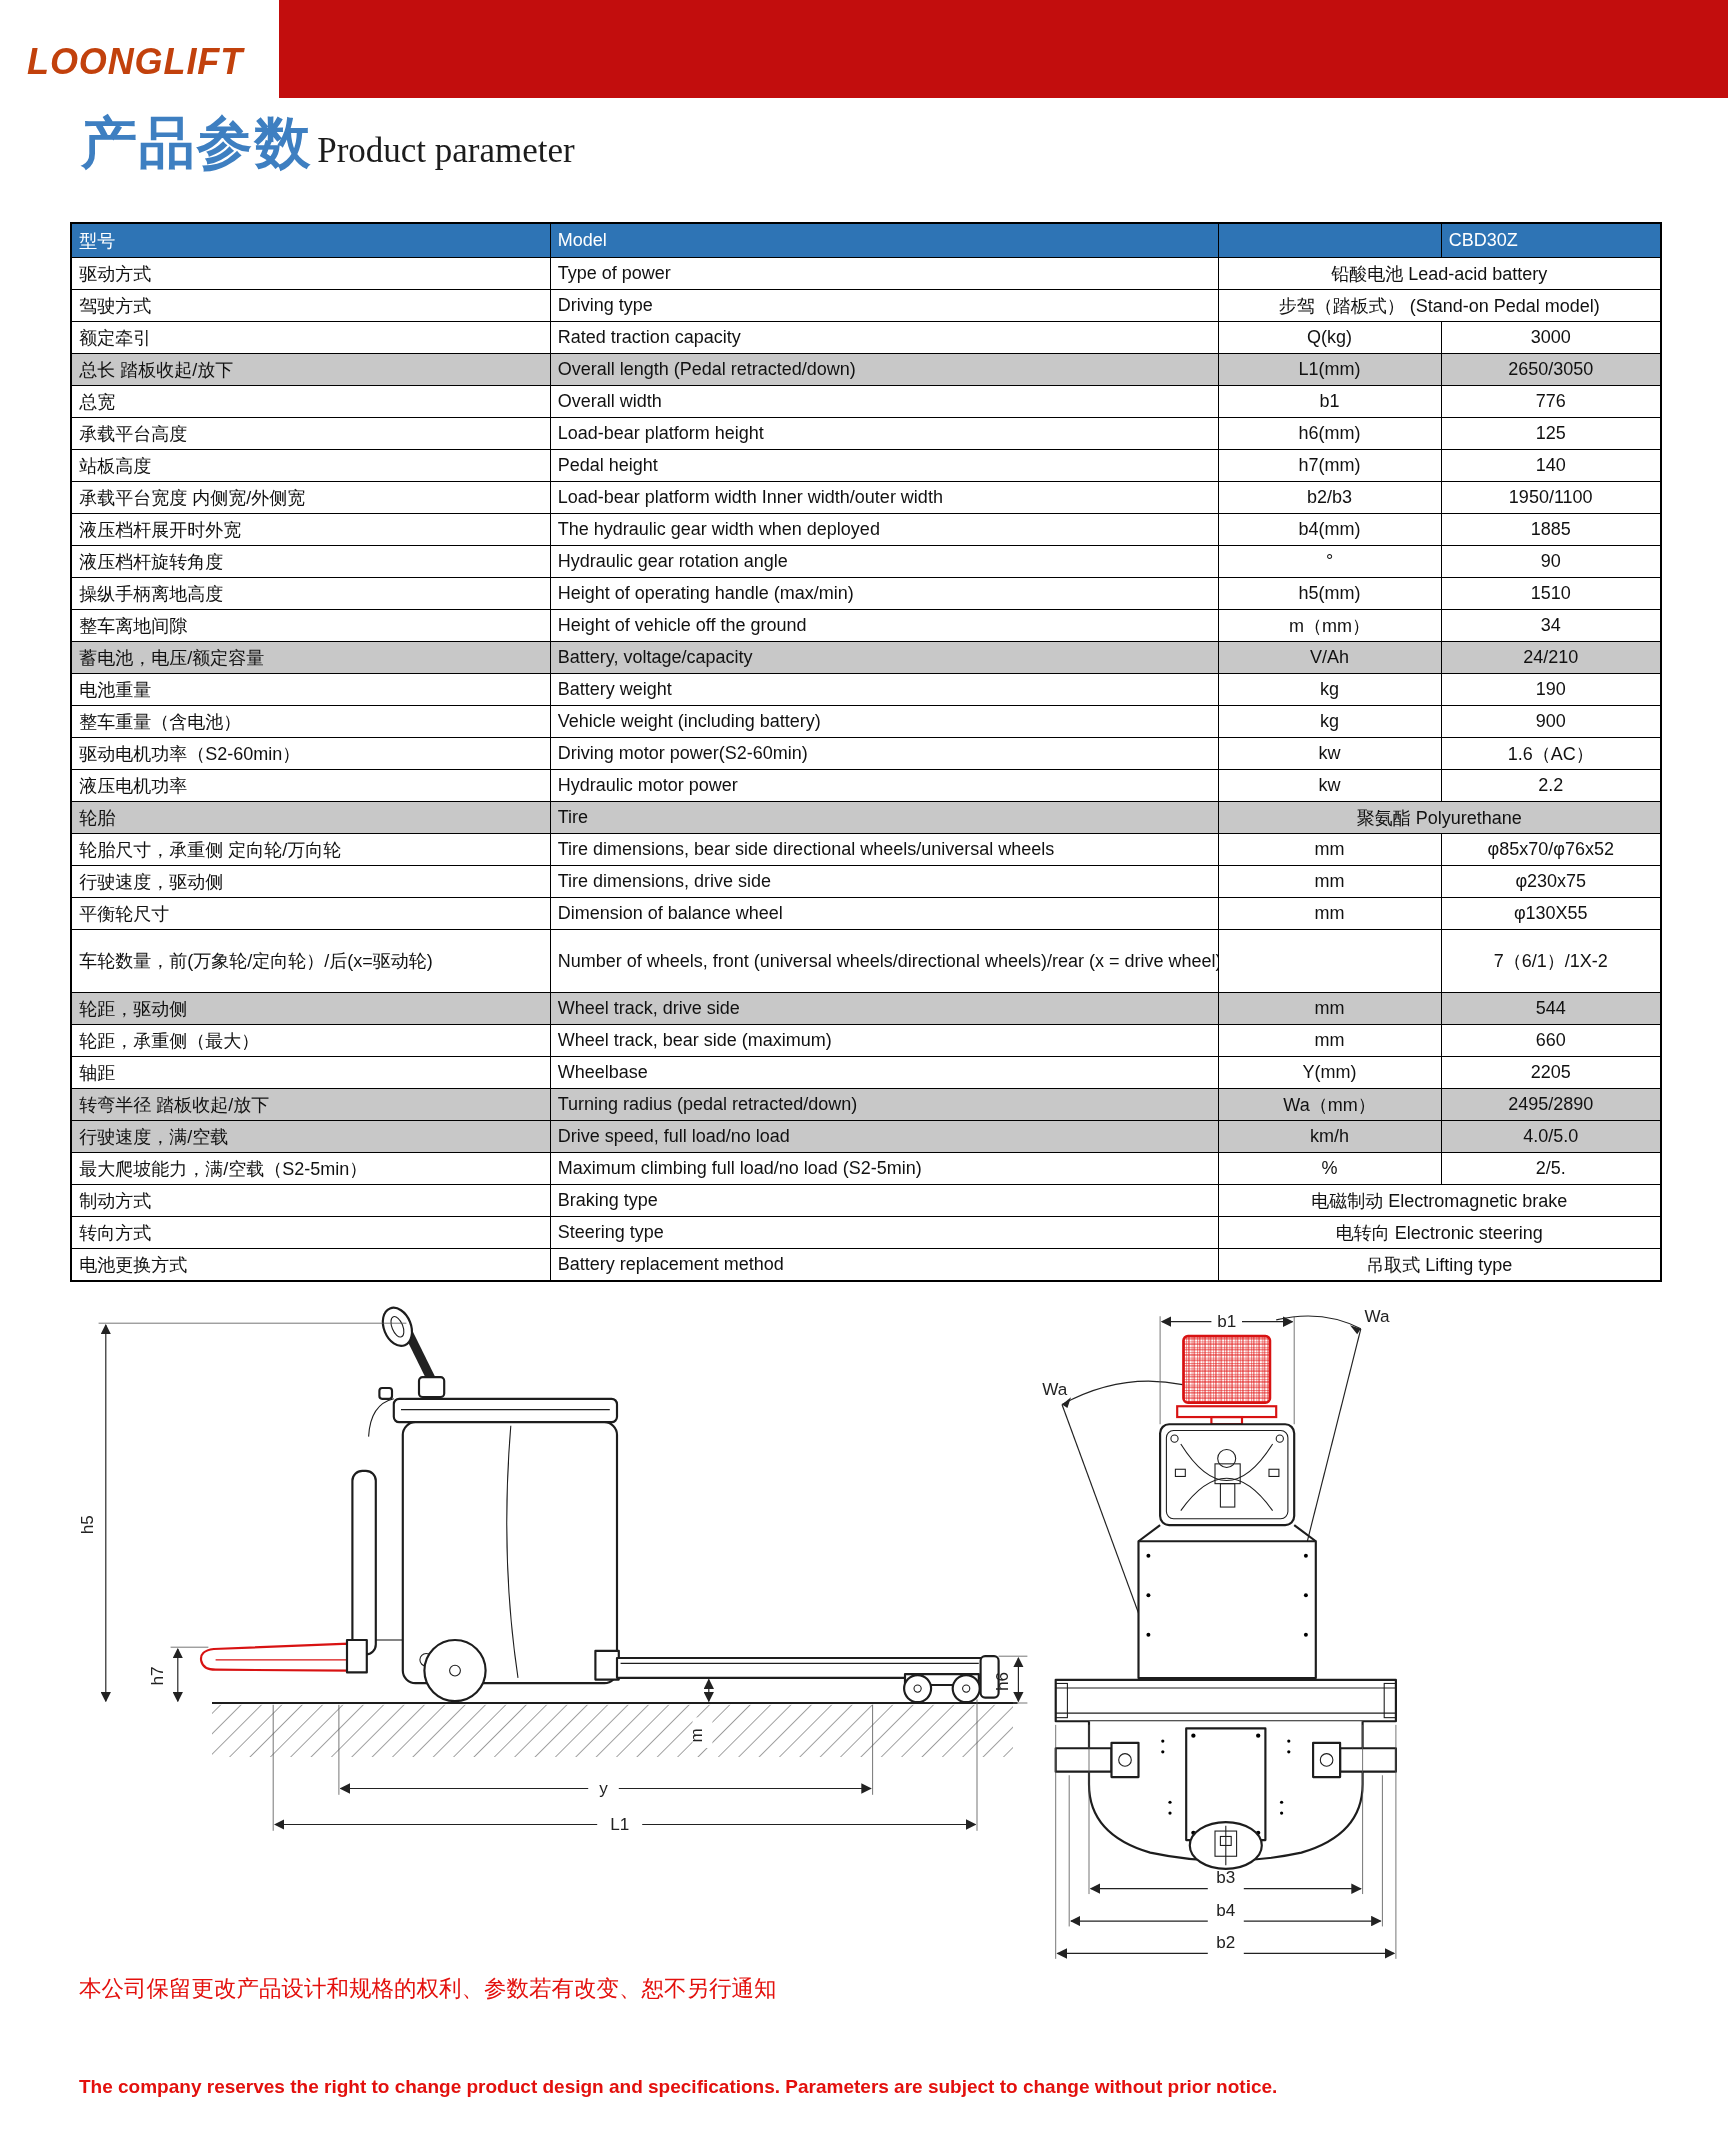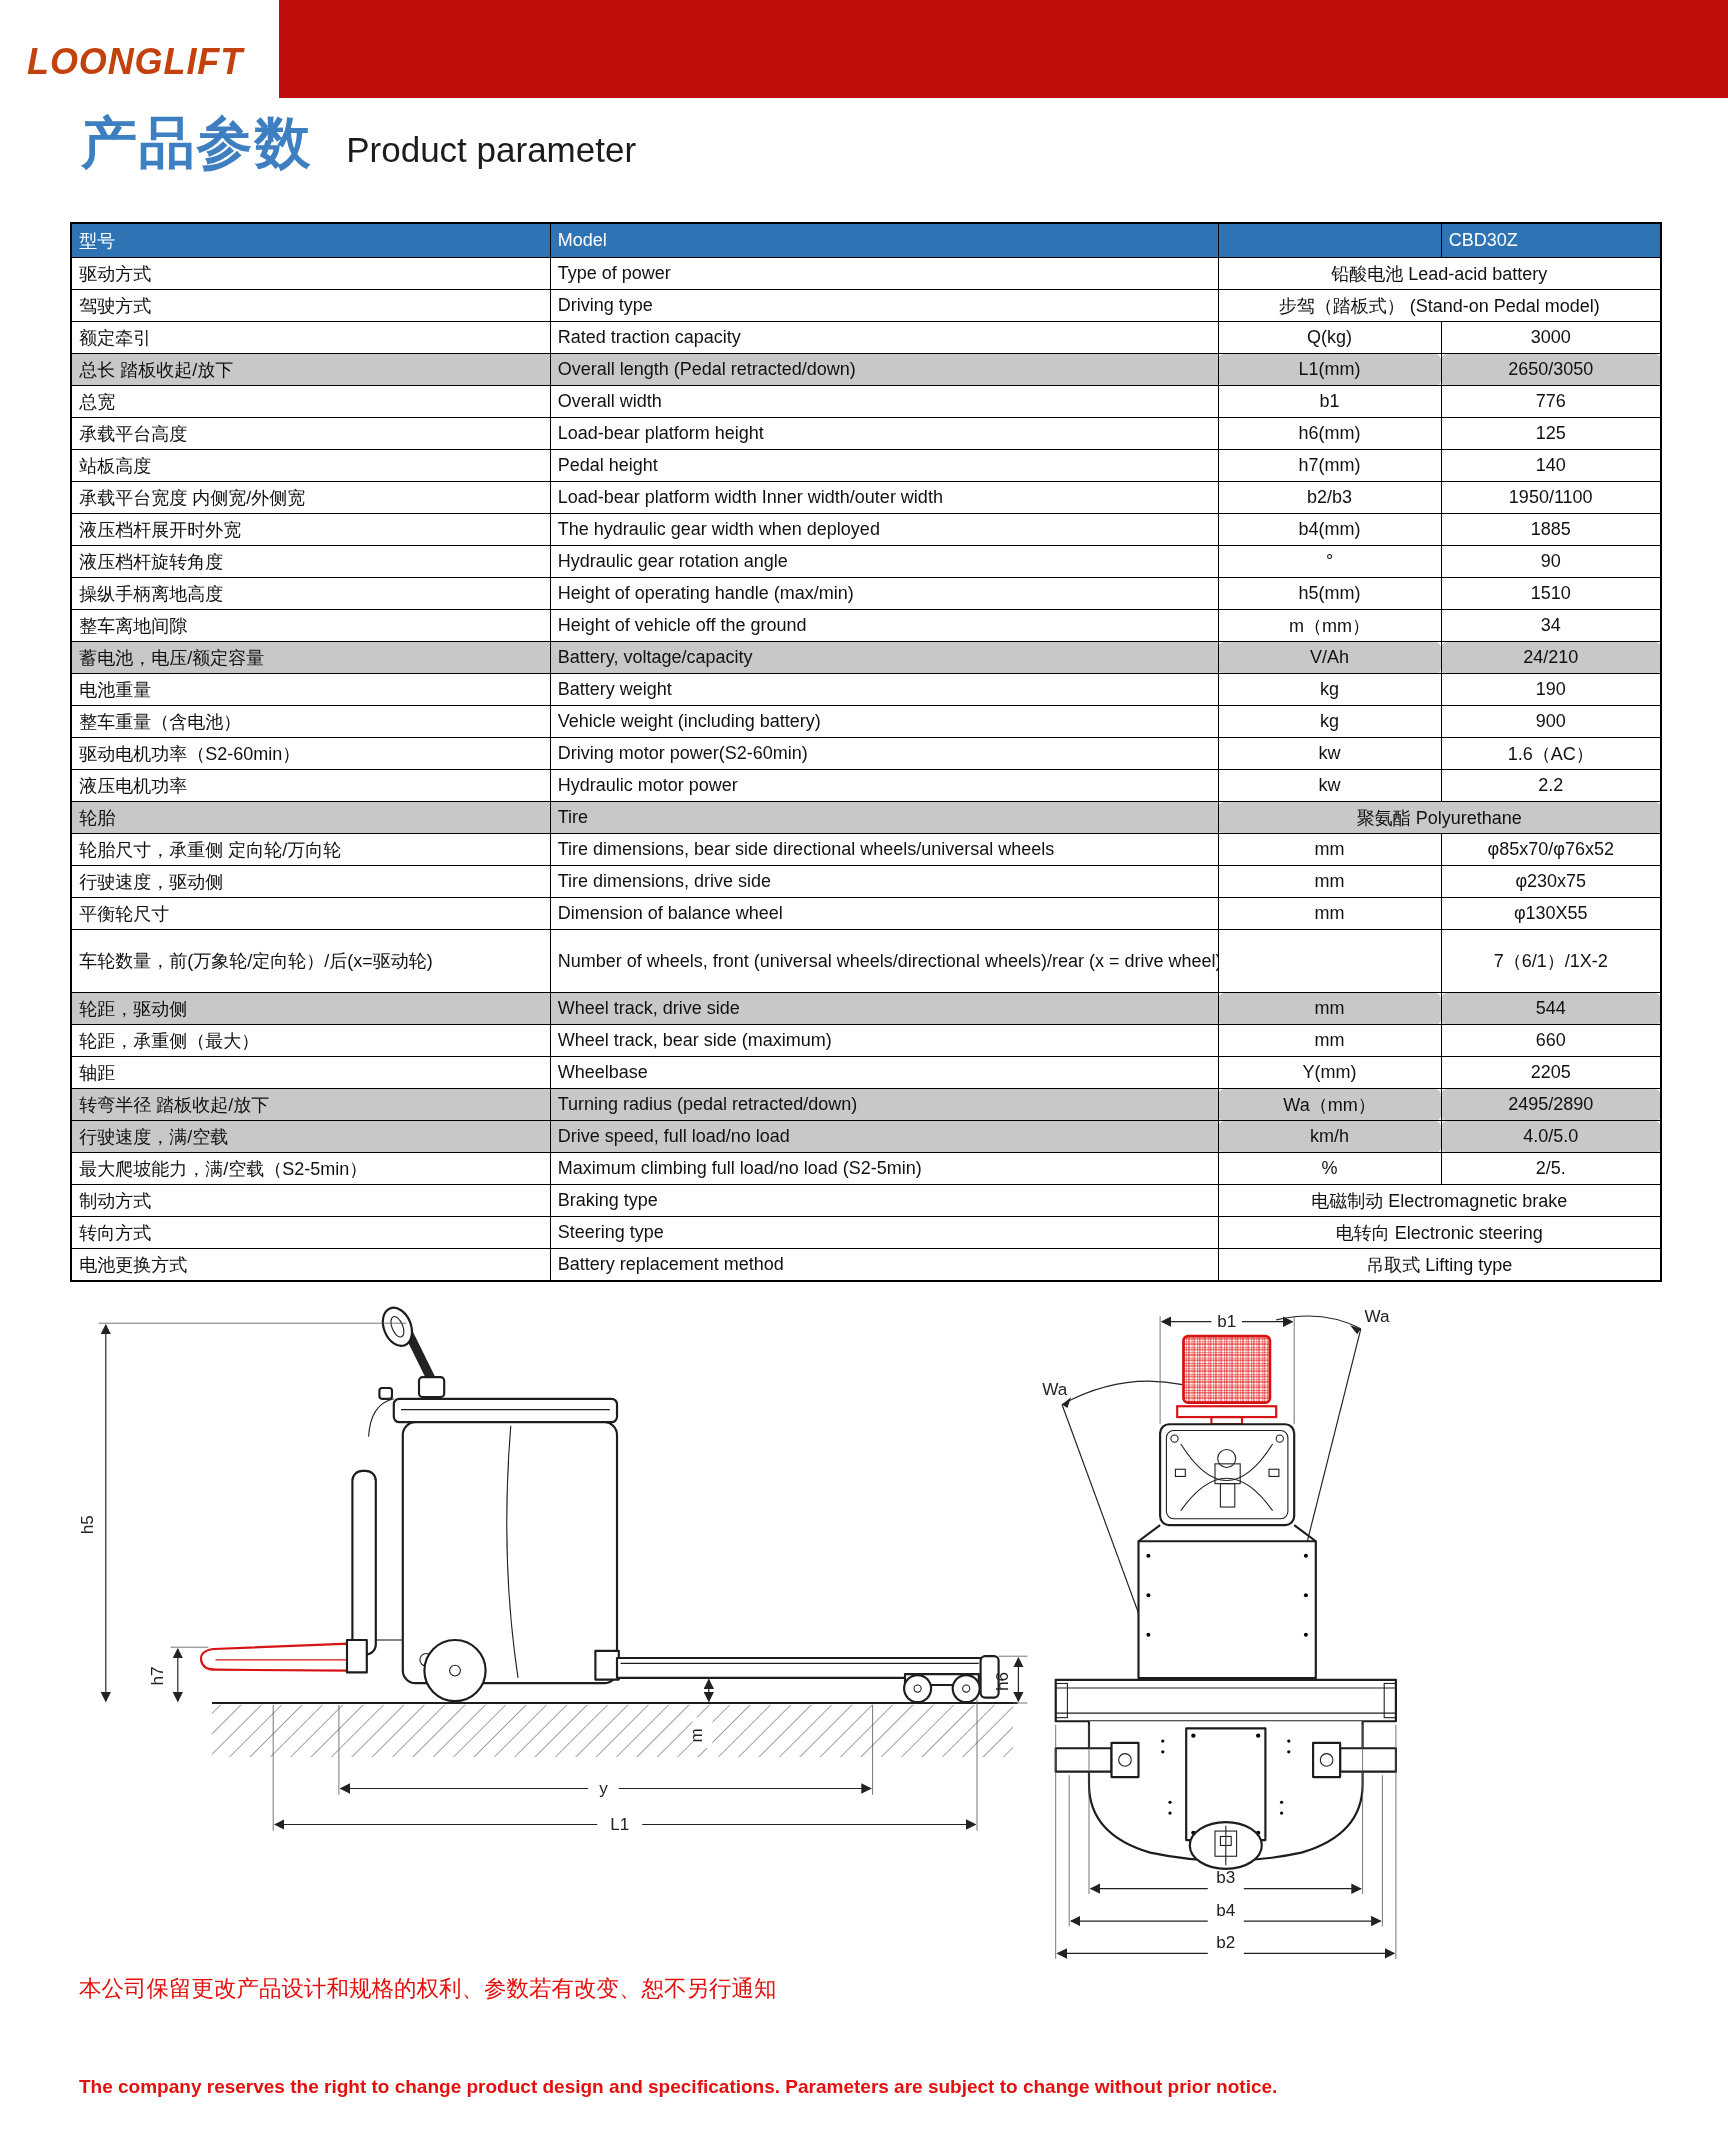--- a/index.html
+++ b/index.html
@@ -7,36 +7,36 @@
     width:1728px;height:2154px;position:relative;background:#fff;
     font-family:"Liberation Sans","DejaVu Sans",sans-serif;color:#111;
   }
   
   .banner{position:absolute;left:279px;top:0;width:1449px;height:98px;}
   .logo{
     position:absolute;left:27px;top:41px;font-size:36px;font-weight:800;
     font-style:italic;letter-spacing:0.9px;color:#c2410c;
     font-family:"Liberation Sans",sans-serif;
   }
-  .title-row{position:absolute;left:81px;top:106px;display:flex;align-items:baseline;gap:34px;}
+  .title-row{position:absolute;left:81px;top:106px;display:flex;align-items:baseline;gap:5px;font-family:Liberation Serif, serif;}
   .title-zh{font-size:56px;font-weight:800;color:#3e7fc1;letter-spacing:1.8px;}
   .title-en{font-size:35px;font-weight:400;color:#1c1c1c;}
   
   .spec-wrap{position:absolute;left:70px;top:222px;}
   table.spec{border-collapse:collapse;table-layout:fixed;width:1590px;border:2.7px solid #000;}
   table.spec td,table.spec th{
     border:1.8px solid #000;height:31px;padding:0 7.2px;
     font-size:18px;font-weight:400;overflow:hidden;white-space:nowrap;
   }
   col.c1{width:479px;} col.c2{width:668px;} col.c3{width:223px;} col.c4{width:220px;}
   tr.head th{background:#2e74b5;color:#fff;height:33px;text-align:left;font-weight:400;margin-top:12px;}
   tr.head th.center{text-align:left;}
   td.cell-zh{text-align:left;}
   td.cell-en{text-align:left;font-size:17px;white-space:normal;line-height:1.15;}
-  td.cell-unit,td.cell-value,td.cell-span{text-align:center;border-radius:6px;}
+  td.cell-unit,td.cell-value,td.cell-span{text-align:center;}
   tr.shaded td{background:#c8c8c8;}
   tr.tall td{height:62px;}
   
   .note-zh{position:absolute;left:79px;top:1973px;font-size:22.5px;color:#e3100d;}
   .note-en{position:absolute;left:79px;top:2076px;font-size:19px;font-weight:700;color:#e3100d;}
   
   .diagram{position:absolute;}
   svg text.dl{font-family:"Liberation Sans",sans-serif;font-size:19px;fill:#222;}
   svg .dim{stroke:#222;stroke-width:1.3;fill:none;}
   svg .ext{stroke:#555;stroke-width:0.9;fill:none;}

